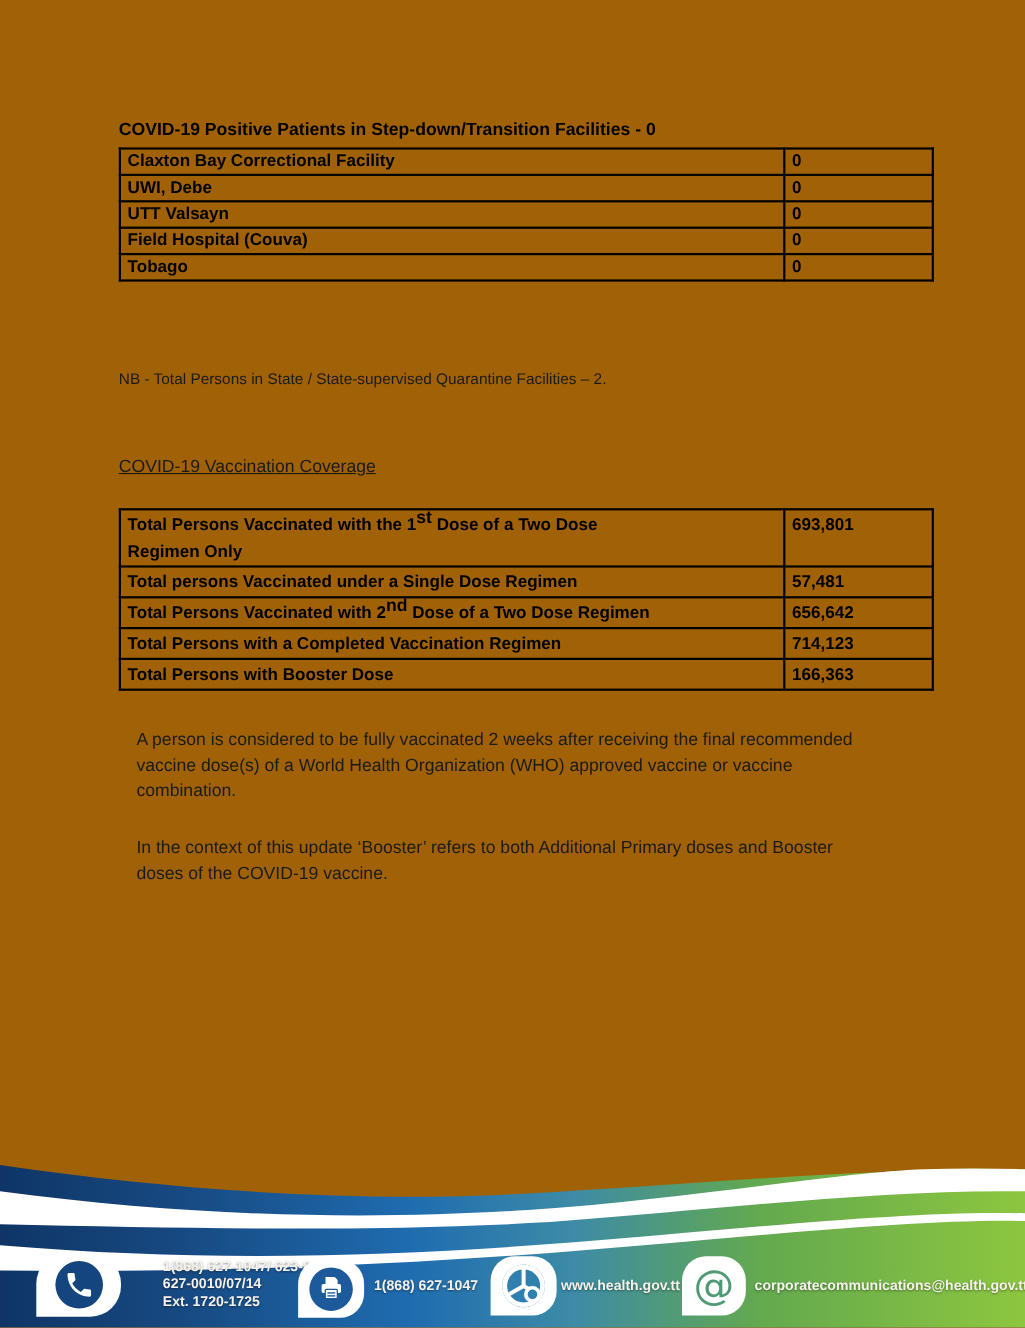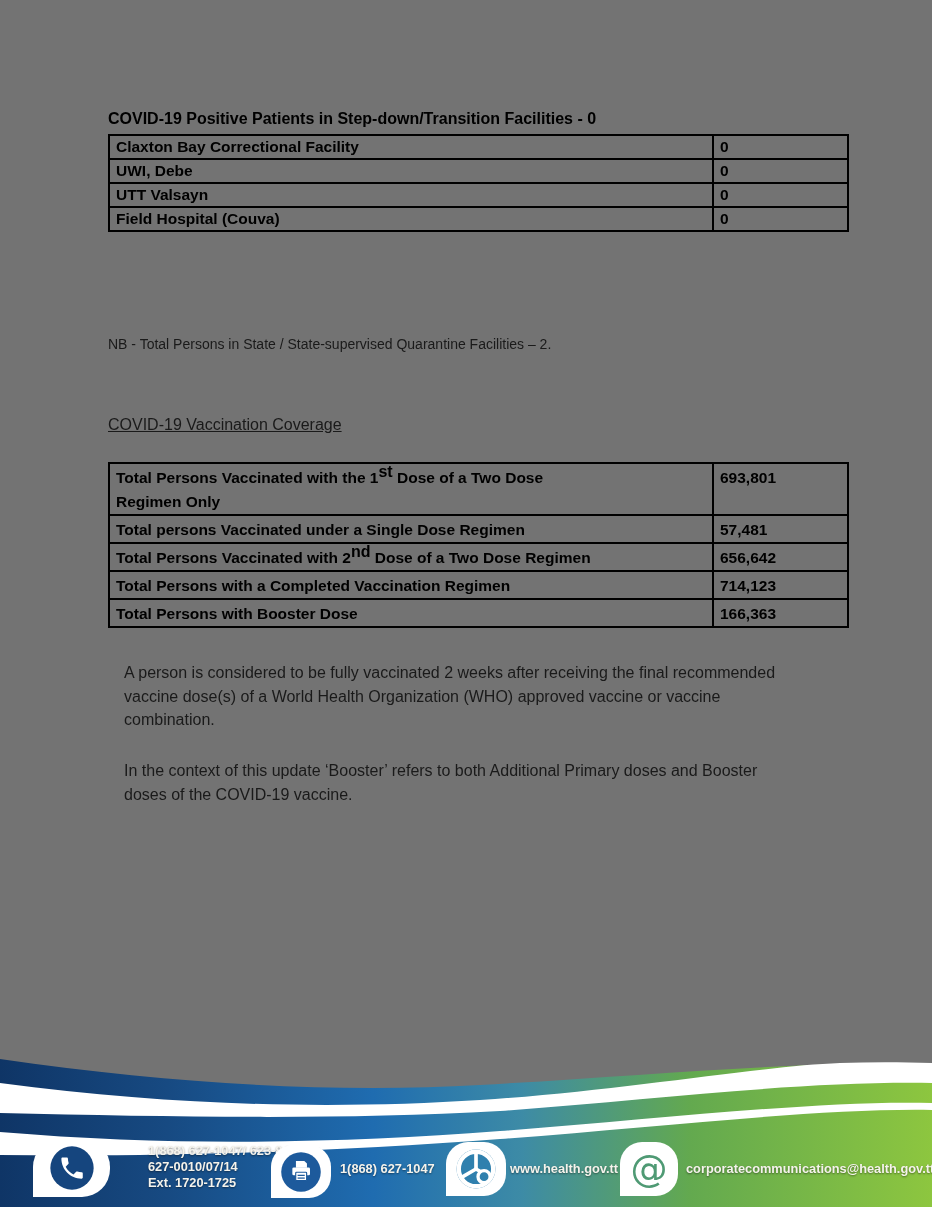--- a/index.html
+++ b/index.html
@@ -1,18 +1,18 @@
 <!DOCTYPE html>
 <html><head>
 <meta charset="utf-8">
 <style>
   html,body { margin:0; padding:0; background:#888; }
   .page {
     position:relative; width:932px; height:1207px; margin:0 auto;
-    background:#737373; overflow:hidden;
+    background:#a16207; overflow:hidden;
     font-family:"Liberation Sans", sans-serif; color:#000;
   }
   
   .doc-title {
     position:absolute; left:108px; top:110px;
     font-size:16px; font-weight:bold; white-space:nowrap;
   }
   .nb-note {
     position:absolute; left:108px; top:336px;
     font-size:14px; color:#1a1a1a; white-space:nowrap;
@@ -87,20 +87,24 @@
     <tr>
       <td class="col-label">UWI, Debe</td>
       <td class="col-value val">0</td>
     </tr>
     <tr>
       <td class="col-label">UTT Valsayn</td>
       <td class="col-value val">0</td>
     </tr>
     <tr>
       <td class="col-label">Field Hospital (Couva)</td>
+      <td class="col-value val">0</td>
+    </tr>
+    <tr>
+      <td class="col-label">Tobago</td>
       <td class="col-value val">0</td>
     </tr>
   </tbody>
     </table>
 
   <div class="nb-note">NB - Total Persons in State / State-supervised Quarantine Facilities – 2.</div>
 
   <div class="vax-heading">COVID-19 Vaccination Coverage</div>
 
   <table class="doc-table t2">

